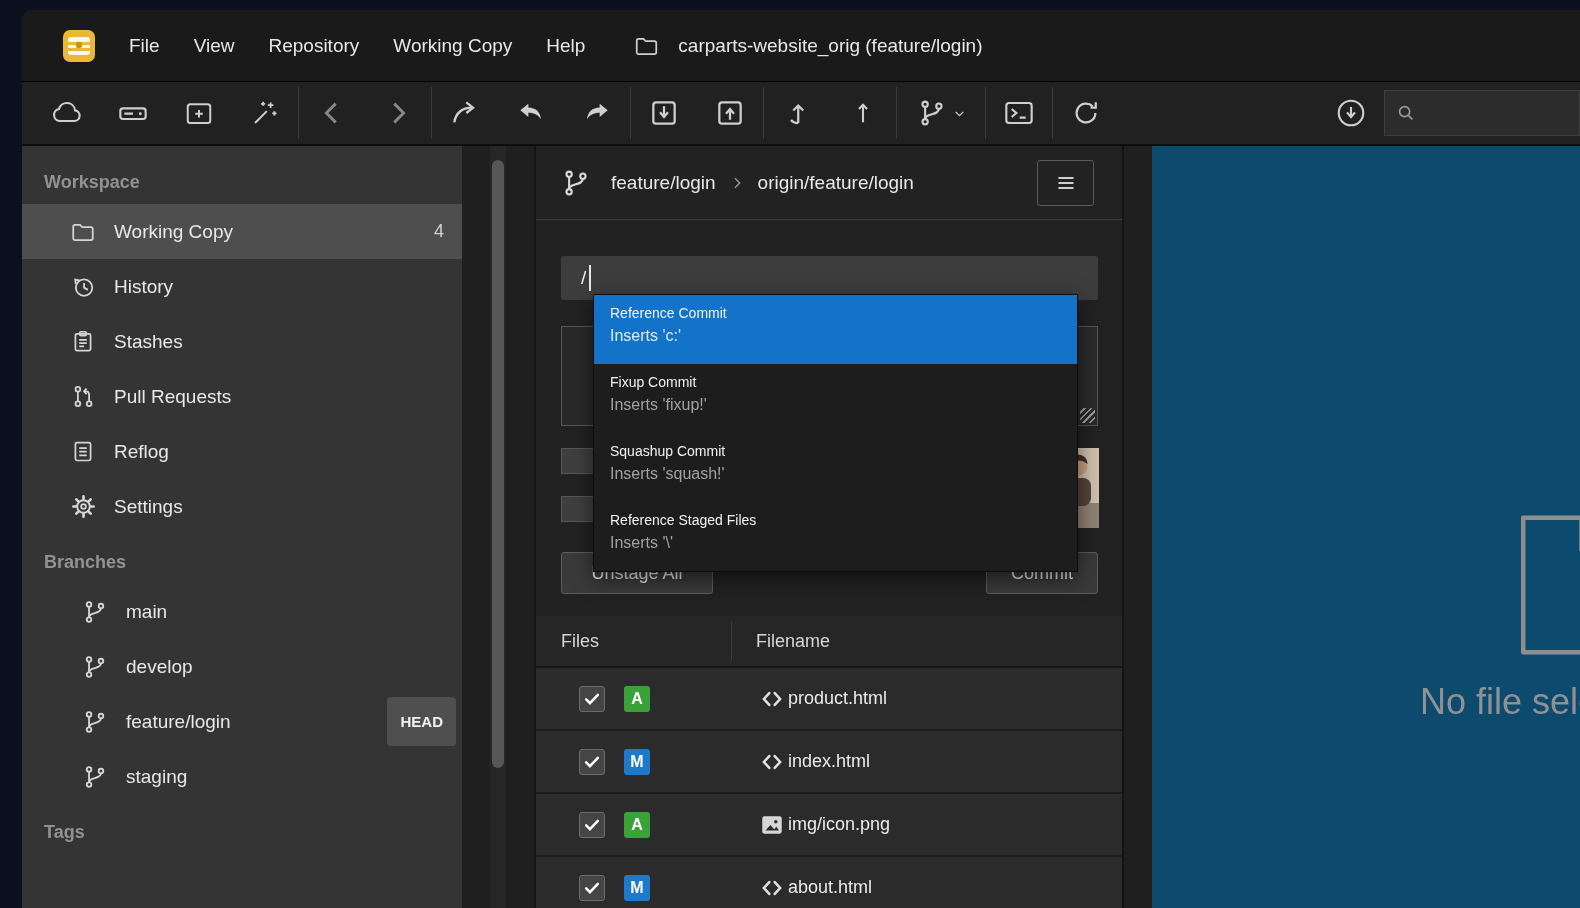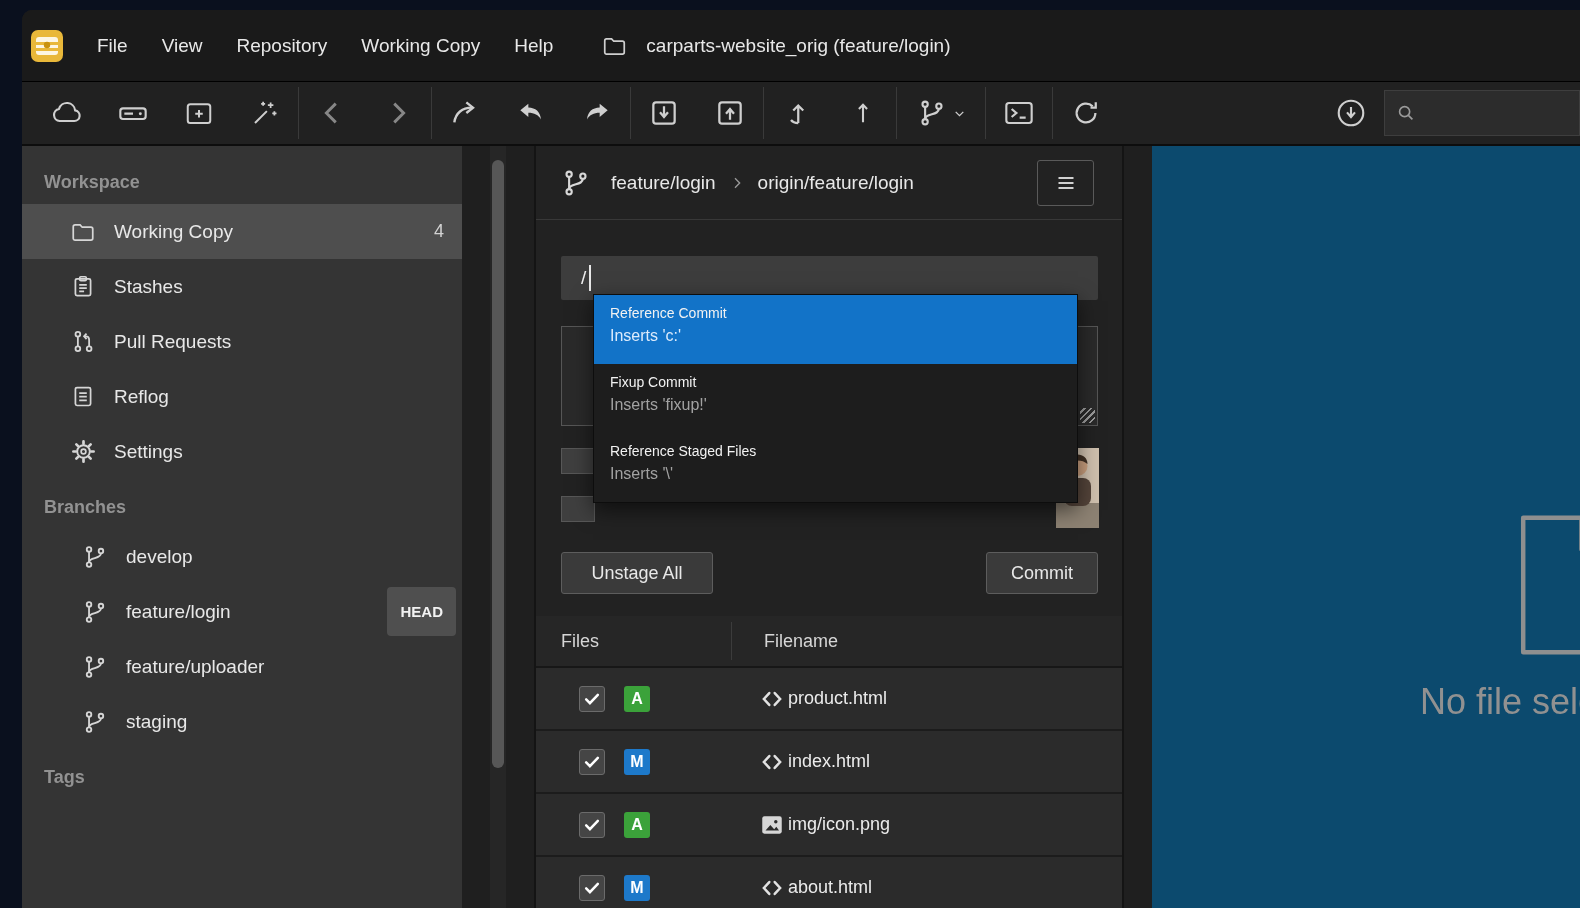--- a/index.html
+++ b/index.html
@@ -6,21 +6,21 @@
   html,body { width:1580px; height:908px; overflow:hidden; }
   body { background:#0a101e; font-family:"Liberation Sans","DejaVu Sans",sans-serif; }
   svg { display:block; }
 
   .window { position:absolute; left:22px; top:10px; width:1558px; height:898px;
     background:#1f1f1f; border-top-left-radius:10px; overflow:hidden;
     display:flex; flex-direction:column; }
 
   
   .menubar { height:72px; background:#1a1a1a; border-bottom:1px solid #000;
-    display:flex; align-items:center; padding-left:8px; color:#e8e8e8; font-size:19px; flex:0 0 auto; }
+    display:flex; align-items:center; padding-left:40px; color:#e8e8e8; font-size:19px; flex:0 0 auto; }
   .app-icon { width:34px; height:34px; margin-right:16px; flex:0 0 auto; }
   .menu-item { padding:9px 17px; cursor:default; }
   .repo-title { display:flex; align-items:center; margin-left:30px; gap:17px; }
   .repo-title .ficon { color:#cfcfcf; }
 
   
   .toolbar { height:64px; background:#212121; border-bottom:2px solid #0d0d0d;
     display:flex; align-items:center; padding-left:12px; color:#cfcfcf; flex:0 0 auto; }
   .tb-btn { width:66px; height:56px; display:flex; align-items:center; justify-content:center;
     background:none; border:none; color:#cfcfcf; cursor:default; }
@@ -87,21 +87,21 @@
   .dd-title { font-size:14px; color:#f2f2f2; margin-bottom:6px; }
   .dd-sub { font-size:16px; color:#a2a2a2; }
   .dd-item.selected .dd-sub { color:#dcebfc; }
 
   
   .file-table { flex:1; overflow:hidden; }
   .ft-header { height:52px; background:#262626; border-bottom:2px solid #171717; position:relative;
     display:flex; align-items:center; color:#d6d6d6; font-size:18px; }
   .ft-status-label { position:absolute; left:25px; }
   .ft-vdiv { position:absolute; left:195px; top:6px; bottom:6px; width:1px; background:#3c3c3c; }
-  .ft-name-label { position:absolute; left:228px; }
+  .ft-name-label { position:absolute; left:220px; }
   .ft-row { height:63px; background:#2b2b2b; border-bottom:2px solid #1c1c1c; position:relative;
     display:flex; align-items:center; font-size:18px; color:#ececec; cursor:default; }
   .ft-check { position:absolute; left:43px; width:26px; height:26px; background:#454545;
     border:1px solid #6b6b6b; border-radius:3px; display:flex; align-items:center; justify-content:center; }
   .ft-badge { position:absolute; left:88px; width:26px; height:26px; border-radius:3px; color:#fff;
     font-weight:bold; font-size:16px; display:flex; align-items:center; justify-content:center; }
   .ft-badge.a { background:#3ba23a; }
   .ft-badge.m { background:#1d79ca; }
   .ft-file-icon { position:absolute; left:223px; color:#e2e2e2; }
   .ft-name { position:absolute; left:252px; }
@@ -309,20 +309,30 @@
         <span class="si-icon">
             <svg width="28" height="26" viewBox="0 0 24 24" fill="none" stroke="currentColor" stroke-width="1.6">
               <path d="M3 7.2c0-1 .7-1.7 1.7-1.7h4.6l2 2.1h8c1 0 1.7.7 1.7 1.7v8.5c0 1-.7 1.7-1.7 1.7H4.7c-1 0-1.7-.7-1.7-1.7z"></path>
             </svg>
           </span>
         <span>Working Copy</span>
         <span class="si-badge">4</span>
       </div>
       <div class="side-item">
         <span class="si-icon">
+            <svg width="27" height="27" viewBox="0 0 24 24" fill="none" stroke="currentColor" stroke-width="1.6">
+              <circle cx="12.5" cy="13" r="7.3"></circle>
+              <path d="M12.5 8.8V13l3.4 2"></path>
+              <path d="M5.2 9.8 4.6 5.9l3.9.7"></path>
+            </svg>
+          </span>
+        <span>History</span>
+      </div>
+      <div class="side-item">
+        <span class="si-icon">
             <svg width="26" height="27" viewBox="0 0 24 24" fill="none" stroke="currentColor" stroke-width="1.6">
               <rect x="5" y="5" width="14" height="15.5" rx="1.5"></rect>
               <rect x="9" y="3" width="6" height="3.6" rx="1"></rect>
               <path d="M8.5 10.5h7M8.5 13.5h7M8.5 16.5h4.5"></path>
             </svg>
           </span>
         <span>Stashes</span>
       </div>
       <div class="side-item">
         <span class="si-icon">
@@ -361,46 +371,46 @@
       <div class="side-item branch">
         <span class="si-icon">
             <svg width="26" height="26" viewBox="0 0 24 24" fill="none" stroke="currentColor" stroke-width="1.7">
               <circle cx="6.5" cy="5" r="2.1"></circle>
               <circle cx="6.5" cy="19" r="2.1"></circle>
               <circle cx="17.5" cy="6.5" r="2.1"></circle>
               <path d="M6.5 7.1v9.8"></path>
               <path d="M17.5 8.6C17.5 13 11 12.5 8 14.5c-1 .7-1.5 1.5-1.5 2.5"></path>
             </svg>
           </span>
-        <span>develop</span>
+        <span>main</span>
       </div>
       <div class="side-item branch">
         <span class="si-icon">
             <svg width="26" height="26" viewBox="0 0 24 24" fill="none" stroke="currentColor" stroke-width="1.7">
               <circle cx="6.5" cy="5" r="2.1"></circle>
               <circle cx="6.5" cy="19" r="2.1"></circle>
               <circle cx="17.5" cy="6.5" r="2.1"></circle>
               <path d="M6.5 7.1v9.8"></path>
               <path d="M17.5 8.6C17.5 13 11 12.5 8 14.5c-1 .7-1.5 1.5-1.5 2.5"></path>
             </svg>
           </span>
-        <span>feature/login</span>
-        <span class="head-chip">HEAD</span>
+        <span>develop</span>
       </div>
       <div class="side-item branch">
         <span class="si-icon">
             <svg width="26" height="26" viewBox="0 0 24 24" fill="none" stroke="currentColor" stroke-width="1.7">
               <circle cx="6.5" cy="5" r="2.1"></circle>
               <circle cx="6.5" cy="19" r="2.1"></circle>
               <circle cx="17.5" cy="6.5" r="2.1"></circle>
               <path d="M6.5 7.1v9.8"></path>
               <path d="M17.5 8.6C17.5 13 11 12.5 8 14.5c-1 .7-1.5 1.5-1.5 2.5"></path>
             </svg>
           </span>
-        <span>feature/uploader</span>
+        <span>feature/login</span>
+        <span class="head-chip">HEAD</span>
       </div>
       <div class="side-item branch">
         <span class="si-icon">
             <svg width="26" height="26" viewBox="0 0 24 24" fill="none" stroke="currentColor" stroke-width="1.7">
               <circle cx="6.5" cy="5" r="2.1"></circle>
               <circle cx="6.5" cy="19" r="2.1"></circle>
               <circle cx="17.5" cy="6.5" r="2.1"></circle>
               <path d="M6.5 7.1v9.8"></path>
               <path d="M17.5 8.6C17.5 13 11 12.5 8 14.5c-1 .7-1.5 1.5-1.5 2.5"></path>
             </svg>
@@ -472,20 +482,24 @@
         <div class="dropdown">
           <div class="dd-item selected">
             <div class="dd-title">Reference Commit</div>
             <div class="dd-sub">Inserts 'c:'</div>
           </div>
           <div class="dd-item">
             <div class="dd-title">Fixup Commit</div>
             <div class="dd-sub">Inserts 'fixup!'</div>
           </div>
           <div class="dd-item">
+            <div class="dd-title">Squashup Commit</div>
+            <div class="dd-sub">Inserts 'squash!'</div>
+          </div>
+          <div class="dd-item">
             <div class="dd-title">Reference Staged Files</div>
             <div class="dd-sub">Inserts '\'</div>
           </div>
         </div>
       </div>
 
       <div class="file-table">
         <div class="ft-header">
           <span class="ft-status-label">Files</span>
           <span class="ft-vdiv"></span>

